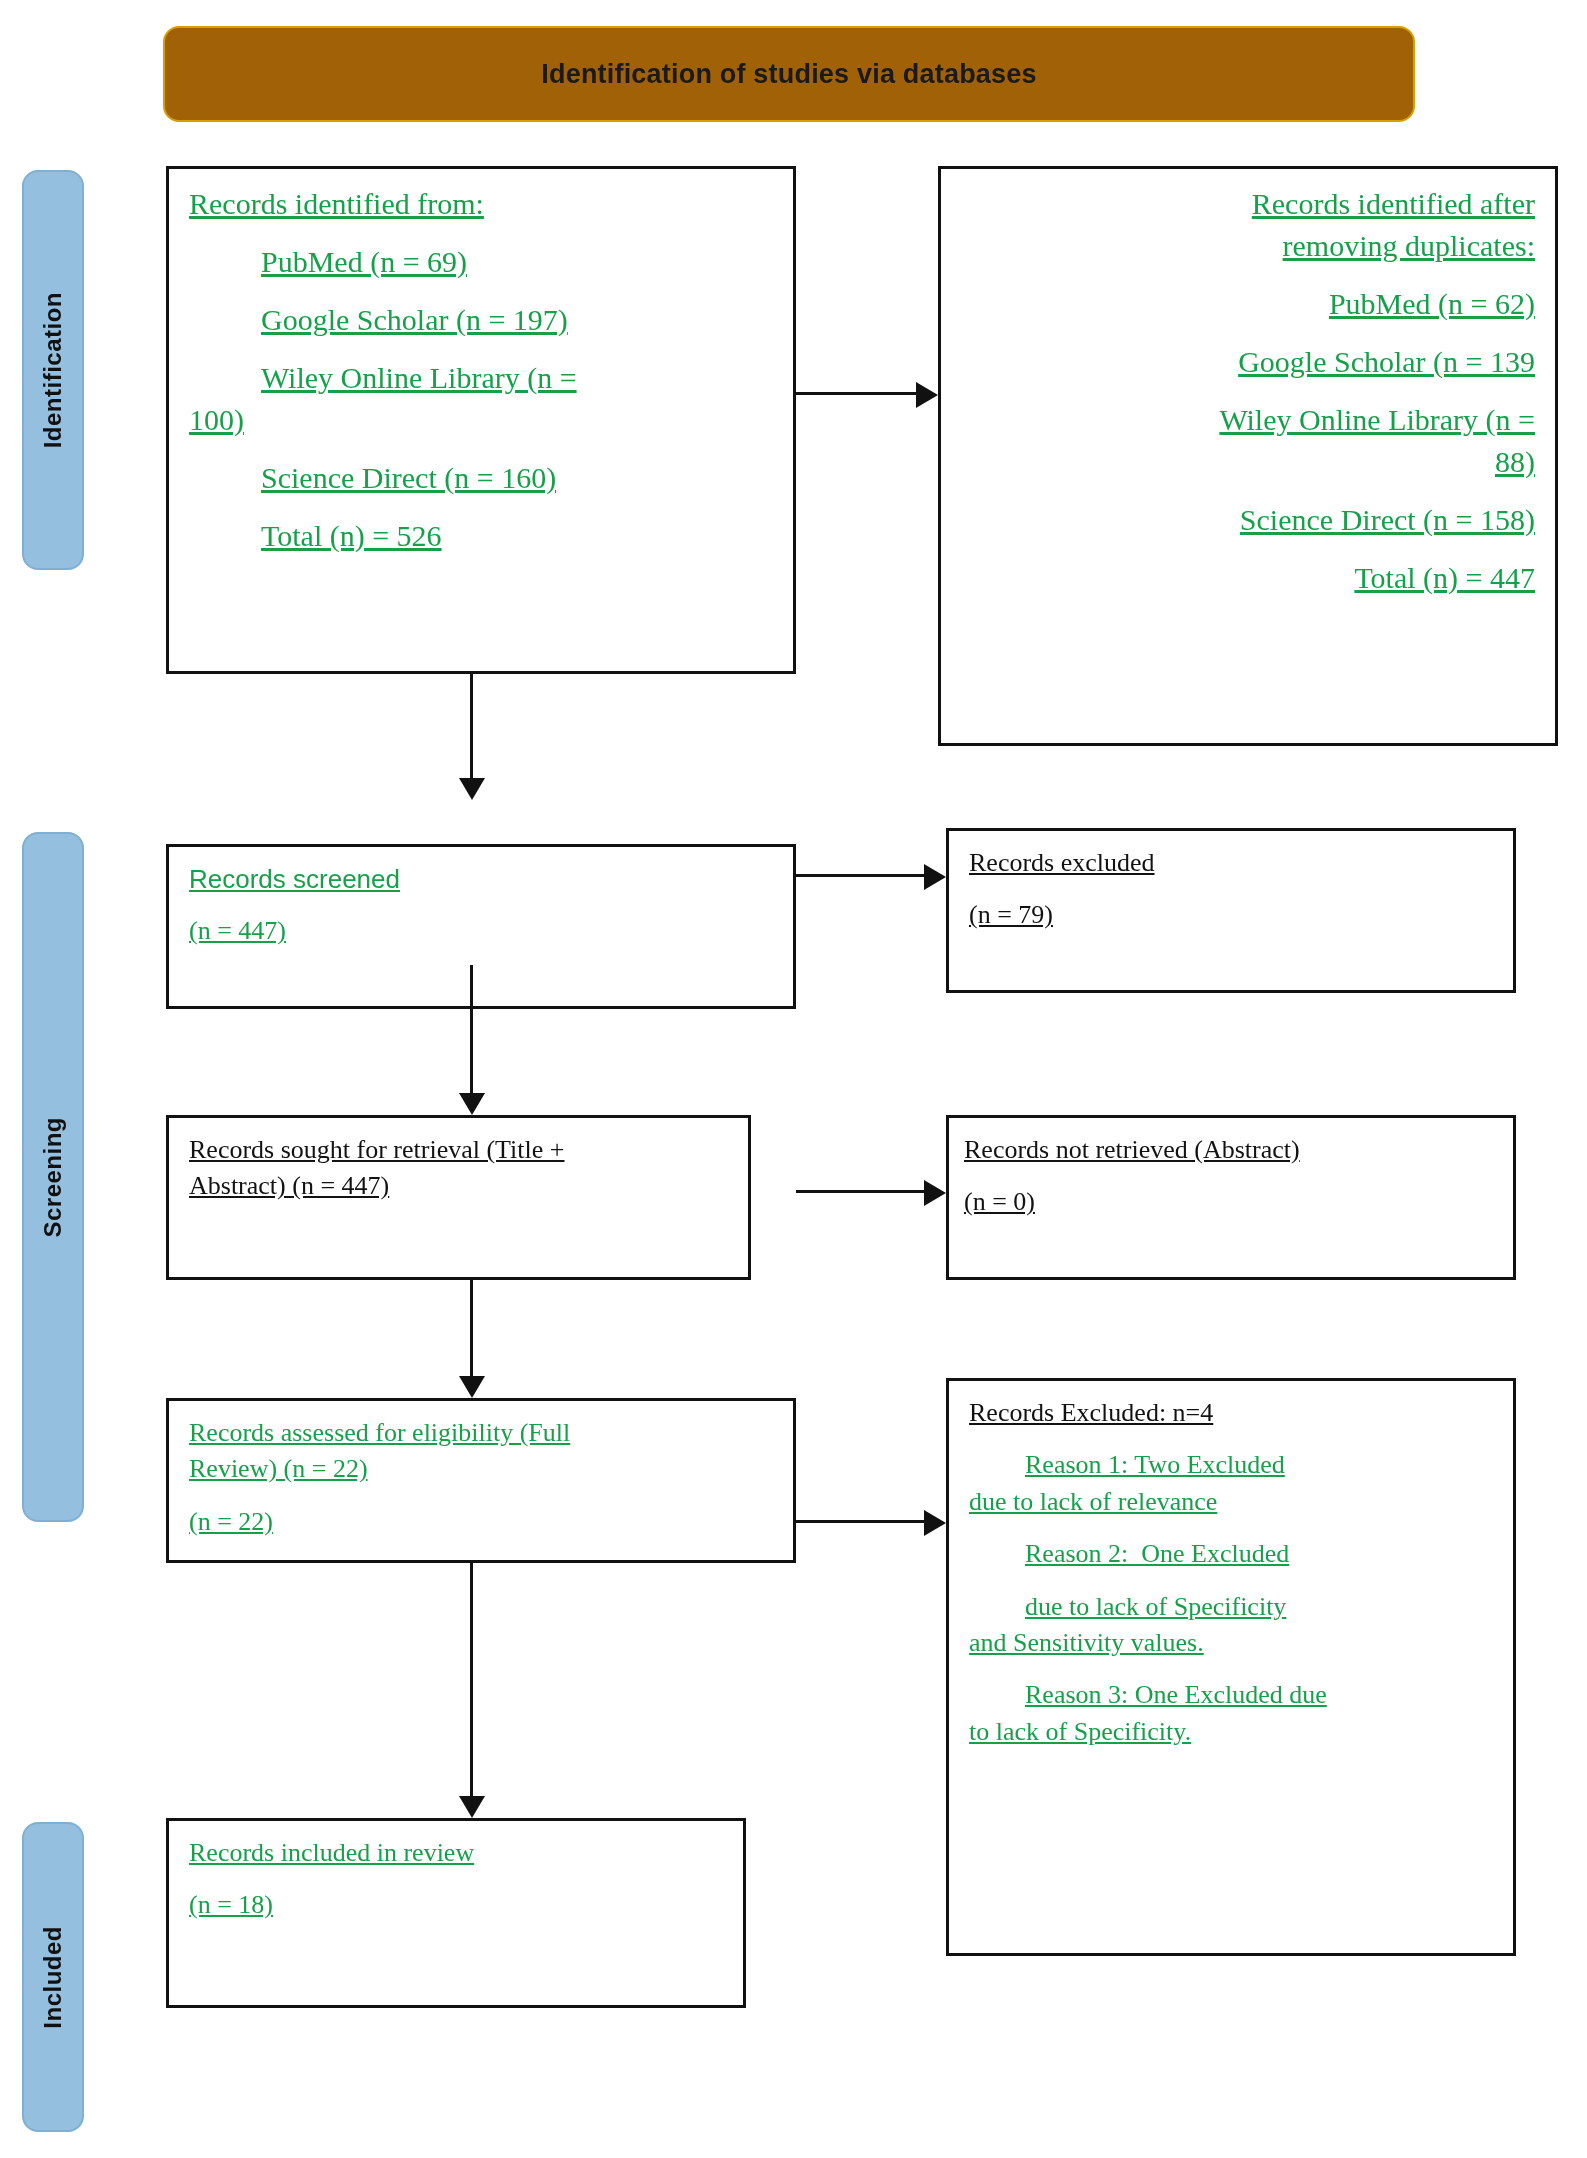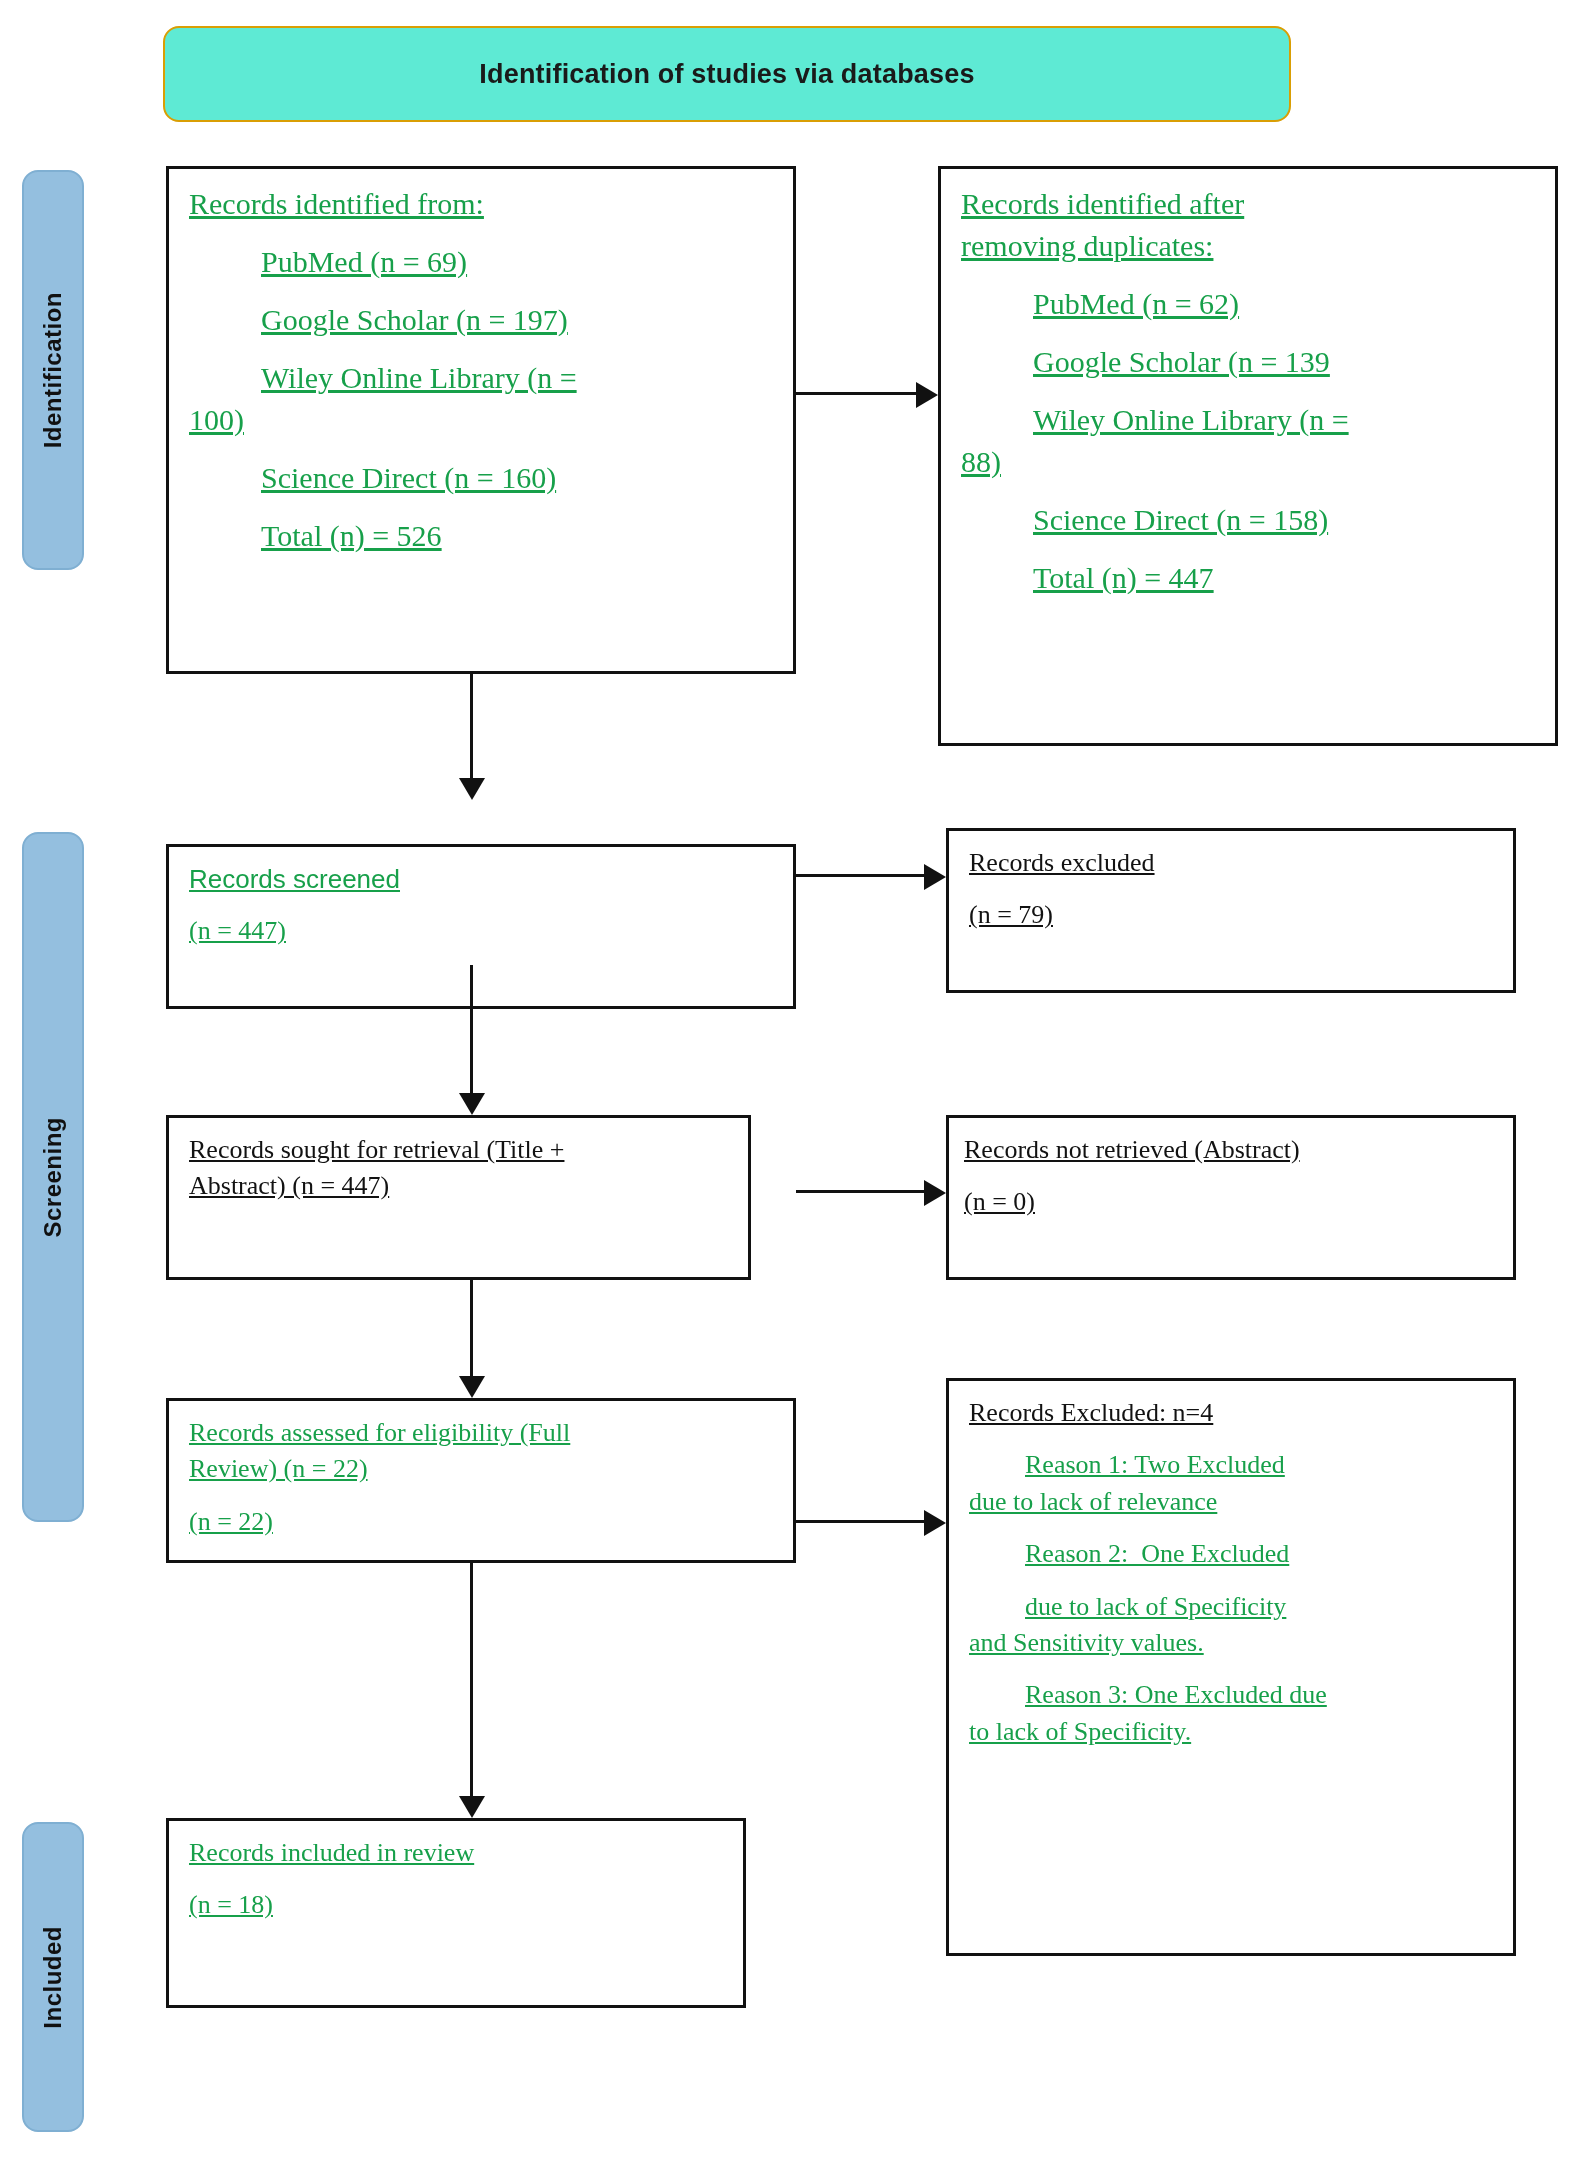--- a/index.html
+++ b/index.html
@@ -16,23 +16,23 @@
     height: 2158px;
     background: #ffffff;
     overflow: hidden;
   }
 
   
   .banner {
     position: absolute;
     left: 163px;
     top: 26px;
-    width: 1128px;
+    width: 1252px;
     height: 96px;
-    background: #5eead4;
+    background: #a16207;
     border: 2px solid #D99E04;
     border-radius: 16px;
     box-sizing: border-box;
     display: flex;
     align-items: center;
     justify-content: center;
   }
   .banner-title {
     font-family: "Liberation Sans", sans-serif;
     font-weight: bold;
@@ -84,21 +84,21 @@
   }
   .ln.black { color: #121212; }
   .ln.sans  { font-family: "Liberation Sans", sans-serif; font-size: 26px; }
   .ln.sm    { font-size: 26px; }
   .ln.gap   { margin-top: 16px; }
   .ln.indent{ text-indent: 72px; }
   .ln.indent-sm { text-indent: 56px; }
 
   
   #box-identified       { left: 166px;  top: 166px;  width: 630px;  height: 508px; }
-  #box-deduplicated     { left: 938px;  top: 166px;  width: 620px;  height: 580px; }
+  #box-deduplicated     { left: 938px;  top: 166px;  width: 620px;  height: 580px; text-align: right; }
   #box-screened         { left: 166px;  top: 844px;  width: 630px;  height: 165px; }
   #box-excluded         { left: 946px;  top: 800px;  width: 570px;  height: 165px; margin-top: 28px; }
   #box-sought           { left: 166px;  top: 1115px; width: 585px;  height: 165px; }
   #box-not-retrieved    { left: 946px;  top: 1115px; width: 570px;  height: 165px; padding-left: 15px; }
   #box-eligibility      { left: 166px;  top: 1398px; width: 630px;  height: 165px; }
   #box-excluded-reasons { left: 946px;  top: 1378px; width: 570px;  height: 578px; }
   #box-included         { left: 166px;  top: 1818px; width: 580px;  height: 190px; }
 
   
   .vline {

